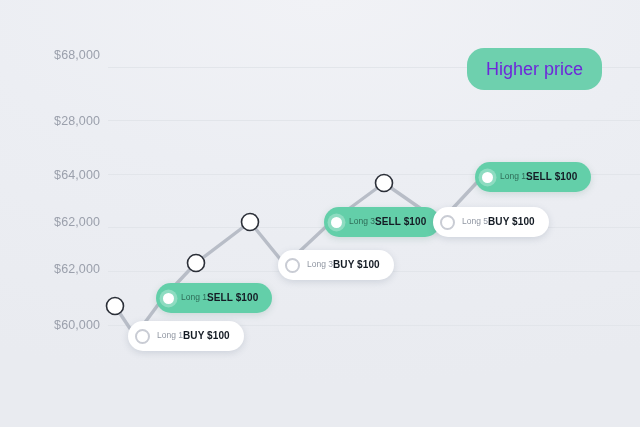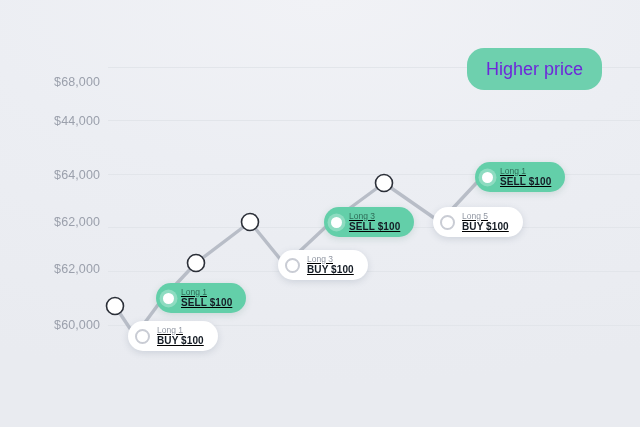--- a/index.html
+++ b/index.html
@@ -114,24 +114,23 @@
     border: 2.5px solid #c9ccd4;
     box-shadow: 0 0 0 3.5px rgba(255,255,255,0.9);
   }
   .trade.sell .dot {
     background: #ffffff;
     border: none;
     box-shadow: 0 0 0 3.5px rgba(255,255,255,0.28);
   }
   .trade .txt {
     display: flex;
-    flex-direction: column;
+    flex-direction: row;
     justify-content: space-between;
     line-height: 1;
-    text-decoration: underline;
   }
   .trade .side {
     font-size: 8.5px;
     margin-bottom: 2px;
   }
   .trade.buy .side { color: #9096a2; }
   .trade.sell .side { color: #2f6d58; }
   .trade .amount {
     font-size: 10px;
     font-weight: bold;
@@ -145,22 +144,22 @@
 <div id="chart-root">
 
   <div class="gridline" style="top:67px;"></div>
   <div class="gridline" style="top:120px;"></div>
   <div class="gridline" style="top:174px;"></div>
   <div class="gridline" style="top:227px;"></div>
   <div class="gridline" style="top:271px;"></div>
   <div class="gridline" style="top:325px;"></div>
 
   <div class="y-axis">
-    <div class="y-label" style="top:75px;">$68,000</div>
-    <div class="y-label" style="top:114px;">$44,000</div>
+    <div class="y-label" style="top:48px;">$68,000</div>
+    <div class="y-label" style="top:114px;">$28,000</div>
     <div class="y-label" style="top:168px;">$64,000</div>
     <div class="y-label" style="top:215px;">$62,000</div>
     <div class="y-label" style="top:262px;">$62,000</div>
     <div class="y-label" style="top:318px;padding-left:7px;">$60,000</div>
   </div>
 
   <svg id="plot" viewBox="0 0 640 427">
     <defs>
       <linearGradient id="greenRail" x1="0" y1="0" x2="1" y2="0">
         <stop offset="0" stop-color="#6ed0ae" stop-opacity="0"></stop>

